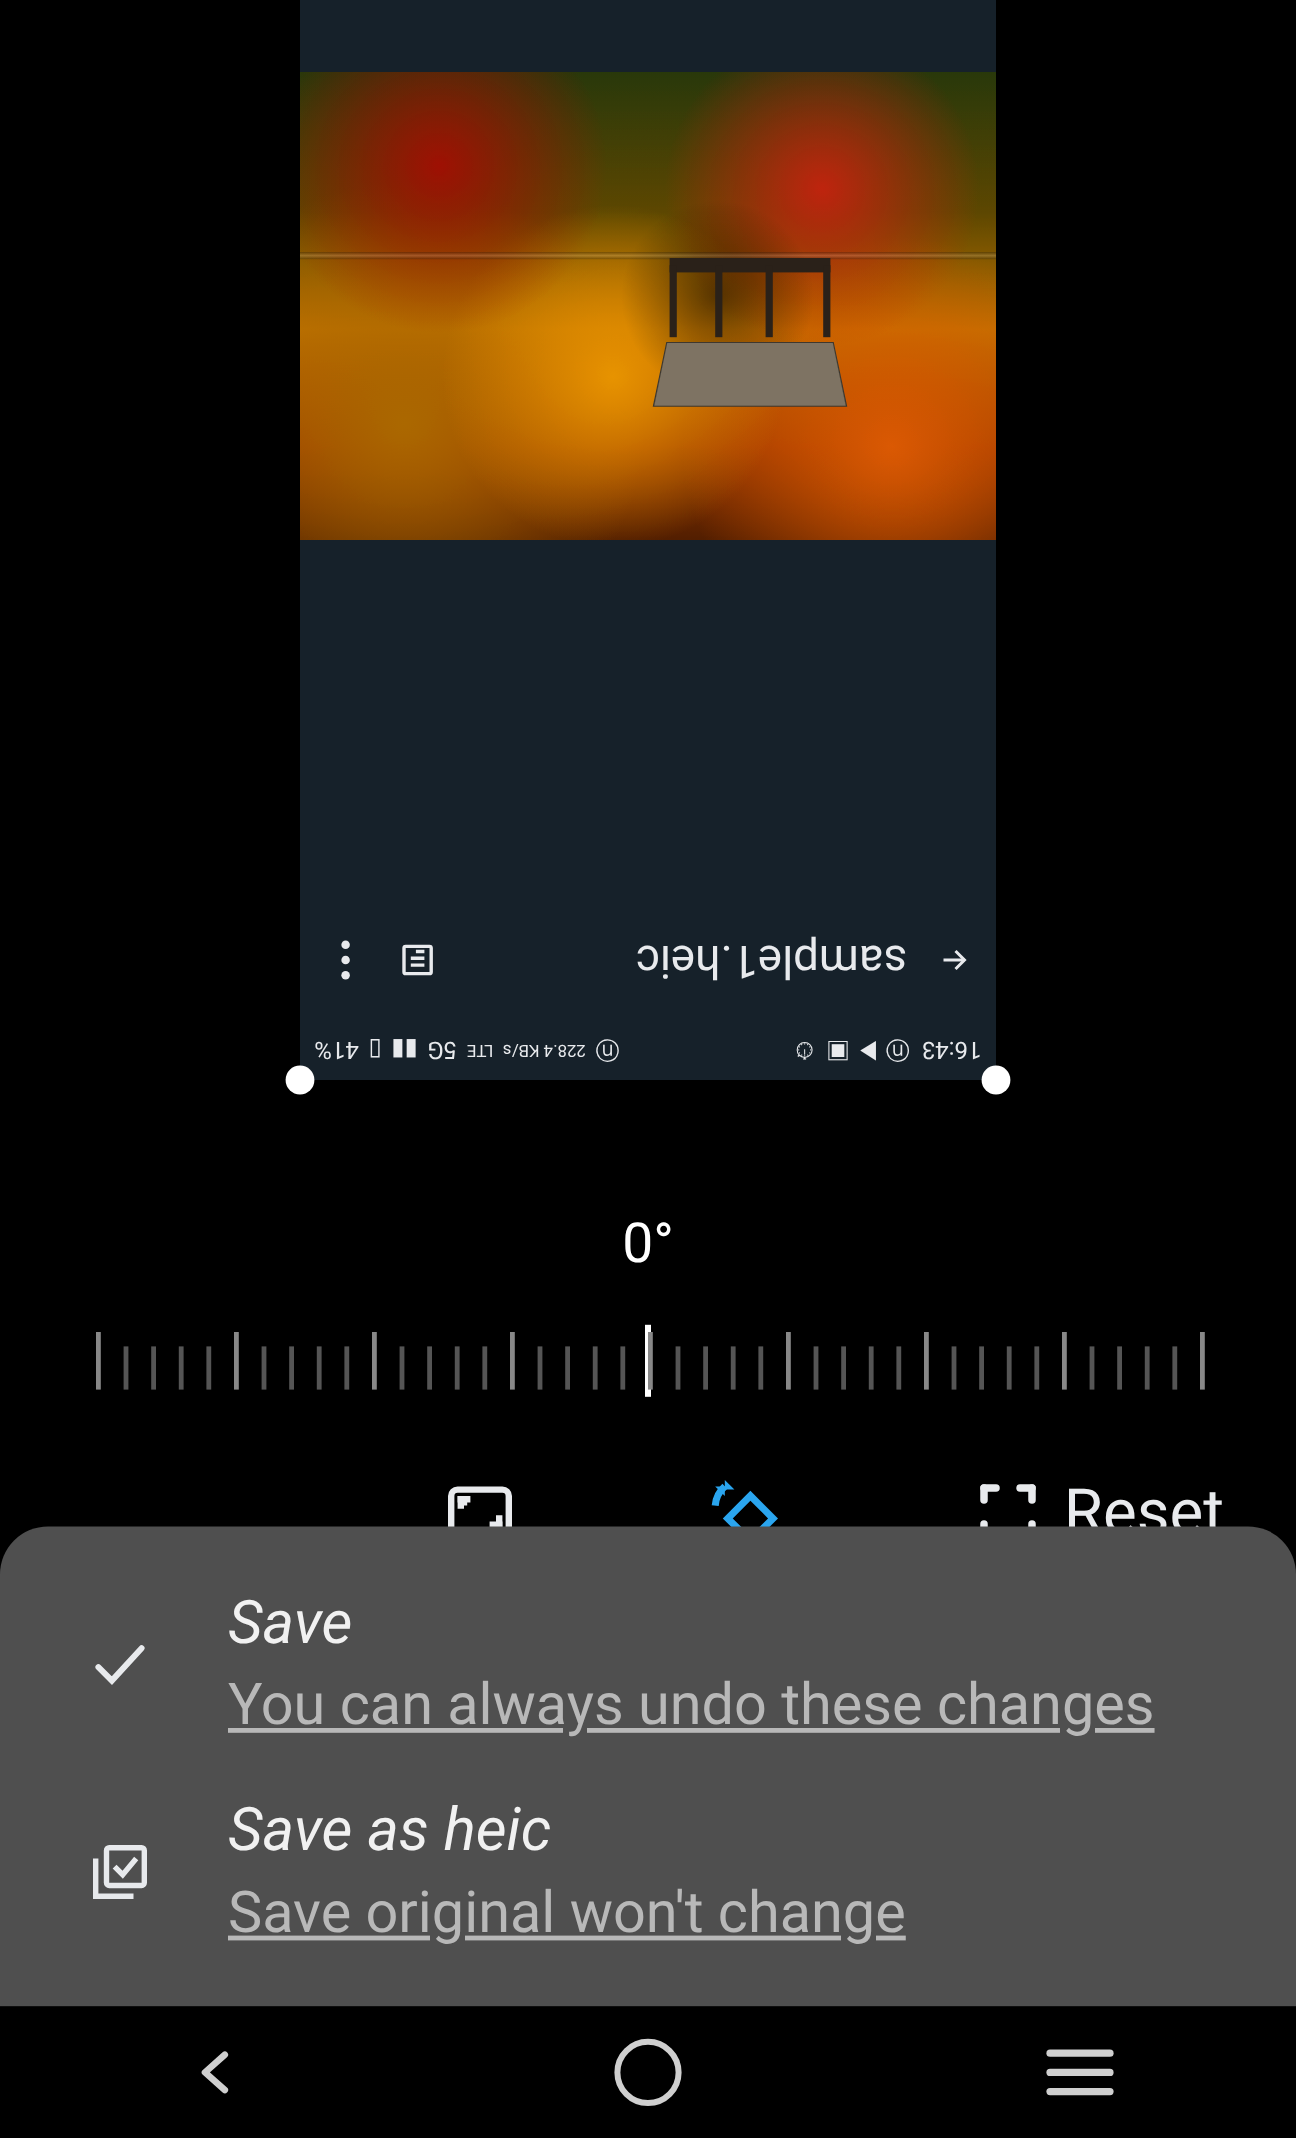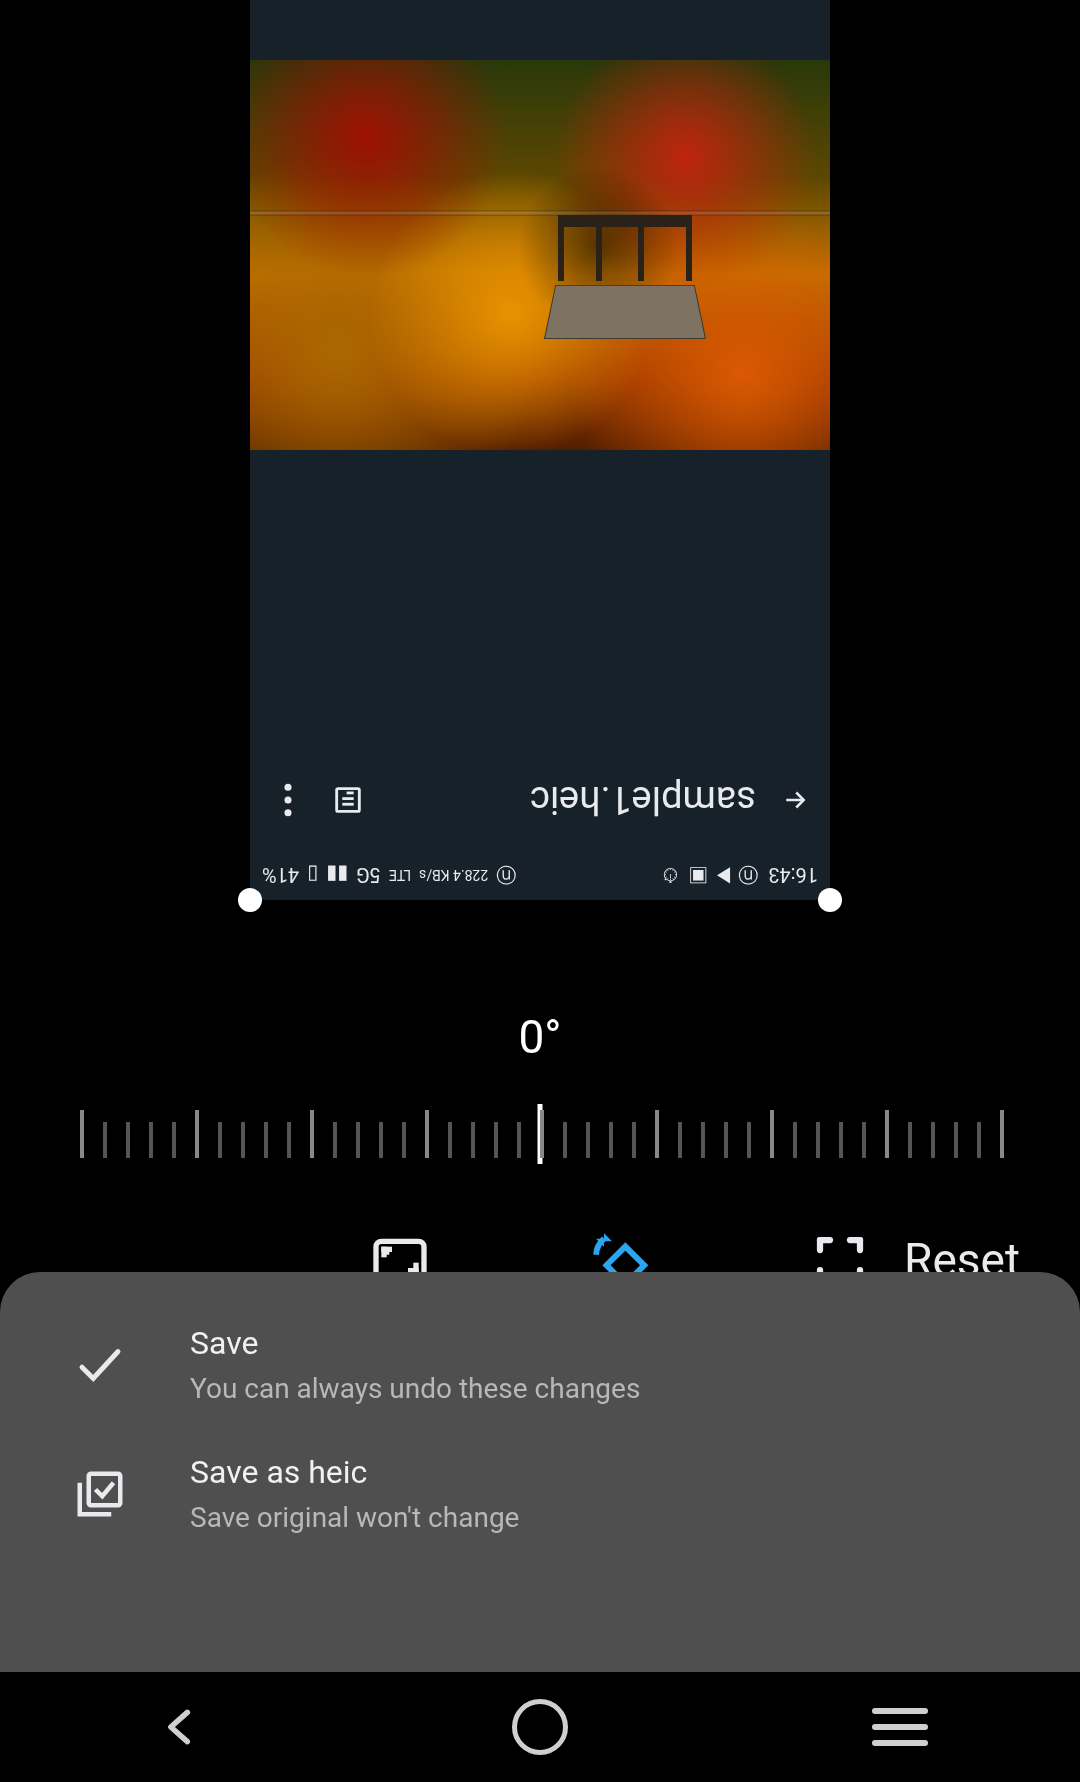--- a/index.html
+++ b/index.html
@@ -177,21 +177,21 @@
   .tool-btn {
     width:70px;height:70px;
     display:flex;align-items:center;justify-content:center;
   }
   .reset-btn {
     position:absolute;
     right:60px;
     top:0;
     height:120px;
     display:flex;align-items:center;
-    font-size:46px;
+    font-size:53px;
     color:#e8eaed;
   }
 
   
   .save-sheet {
     position:absolute;
     left:0;
     top:1272px;
     width:1080px;
     height:400px;
@@ -205,27 +205,29 @@
     align-items:center;
     padding: 24px 40px 24px 70px;
     gap: 60px;
   }
   .sheet-icon {
     width:60px;height:60px;
     display:flex;align-items:center;justify-content:center;
     flex-shrink:0;
   }
   .sheet-text .title {
-    font-size:32px;
+    font-size:50px;
     color:#f1f1f1;
     margin-bottom:10px;
+    font-style:italic;
   }
   .sheet-text .sub {
-    font-size:28px;
+    font-size:48px;
     color:#b8b8b8;
+    text-decoration:underline;
   }
 
   
   .nav-bar {
     position:absolute;
     left:0;
     bottom:0;
     width:1080px;
     height:110px;
     background:#000;

